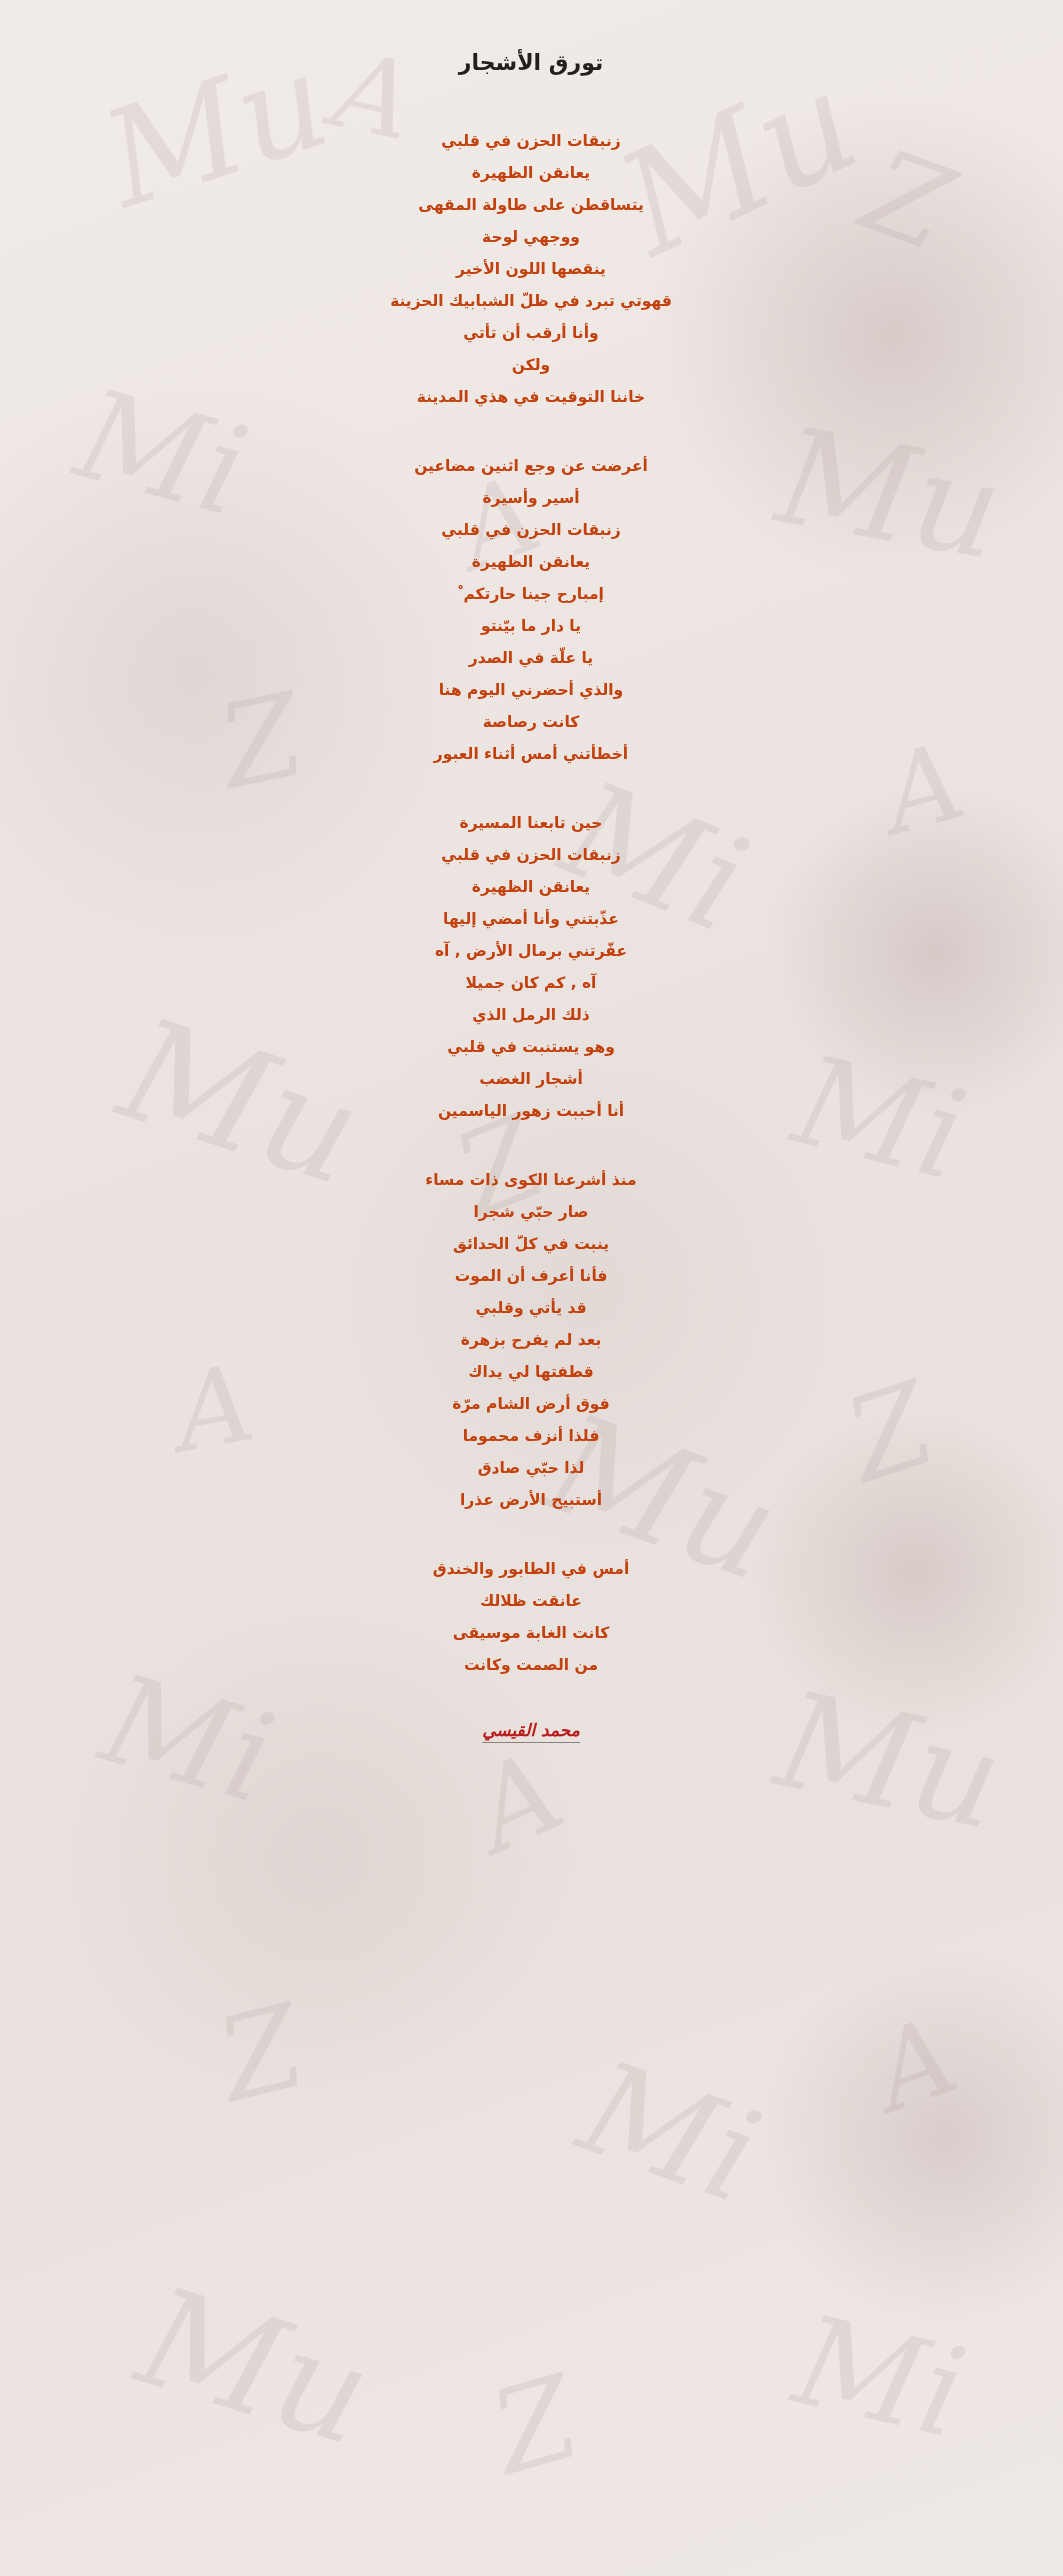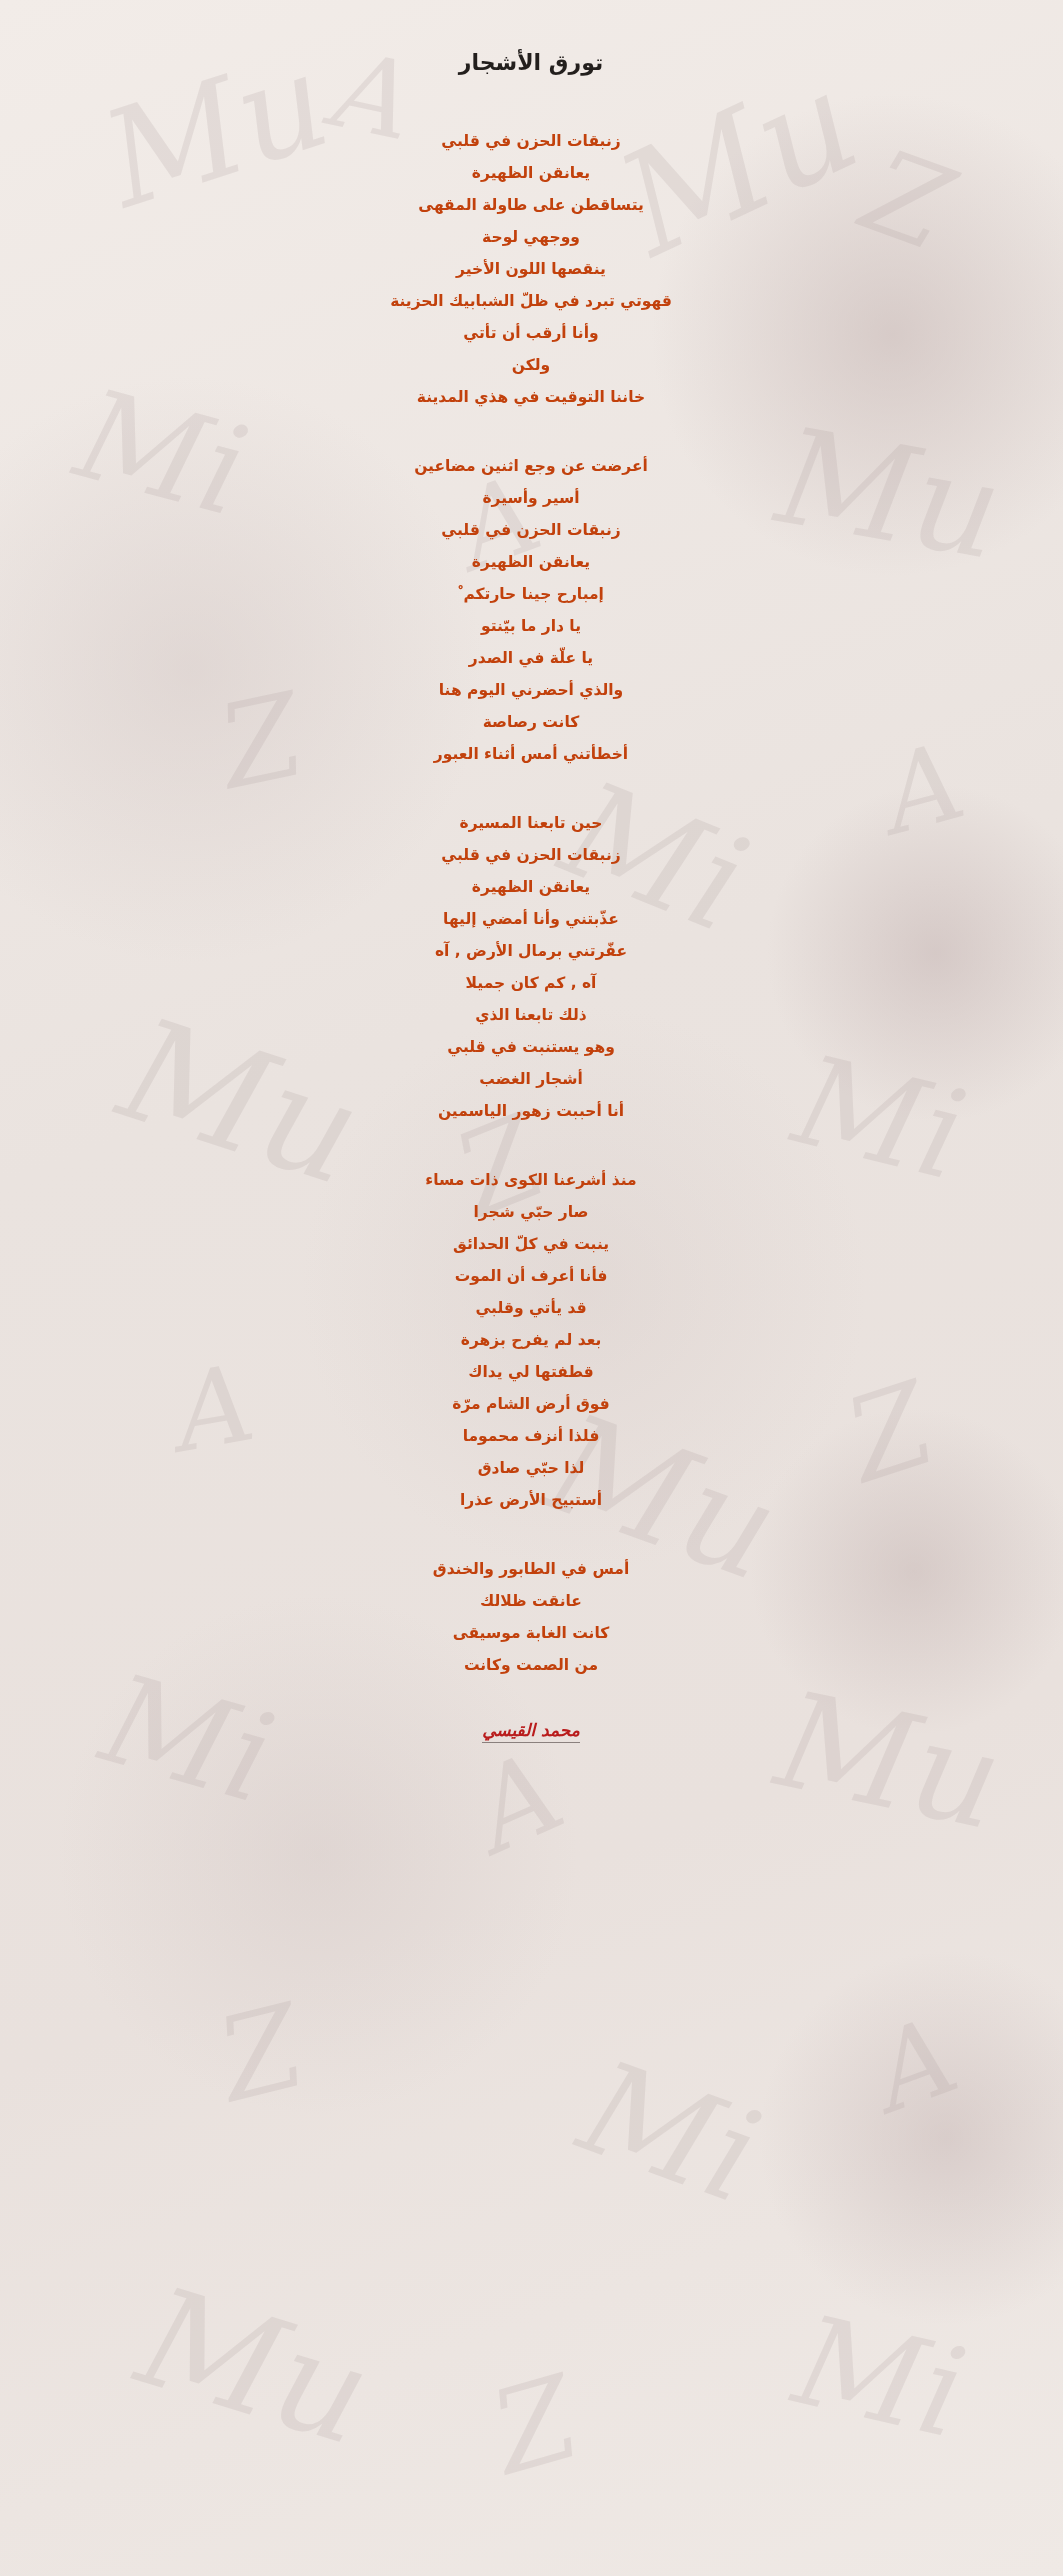--- a/index.html
+++ b/index.html
@@ -167,21 +167,21 @@
           <div class="line">كانت رصاصة</div>
           <div class="line">أخطأتني أمس أثناء العبور</div>
         </div>
         <div class="stanza">
           <div class="line">حين تابعنا المسيرة</div>
           <div class="line">زنبقات الحزن في قلبي</div>
           <div class="line">يعانقن الظهيرة</div>
           <div class="line">عذّبتني وأنا أمضي إليها</div>
           <div class="line">عفّرتني برمال الأرض , آه</div>
           <div class="line">آه , كم كان جميلا</div>
-          <div class="line">ذلك تابعنا الذي</div>
+          <div class="line">ذلك الرمل الذي</div>
           <div class="line">وهو يستنبت في قلبي</div>
           <div class="line">أشجار الغضب</div>
           <div class="line">أنا أحببت زهور الياسمين</div>
         </div>
         <div class="stanza">
           <div class="line">منذ أشرعنا الكوى ذات مساء</div>
           <div class="line">صار حبّي شجرا</div>
           <div class="line">ينبت في كلّ الحدائق</div>
           <div class="line">فأنا أعرف أن الموت</div>
           <div class="line">قد يأتي وقلبي</div>

